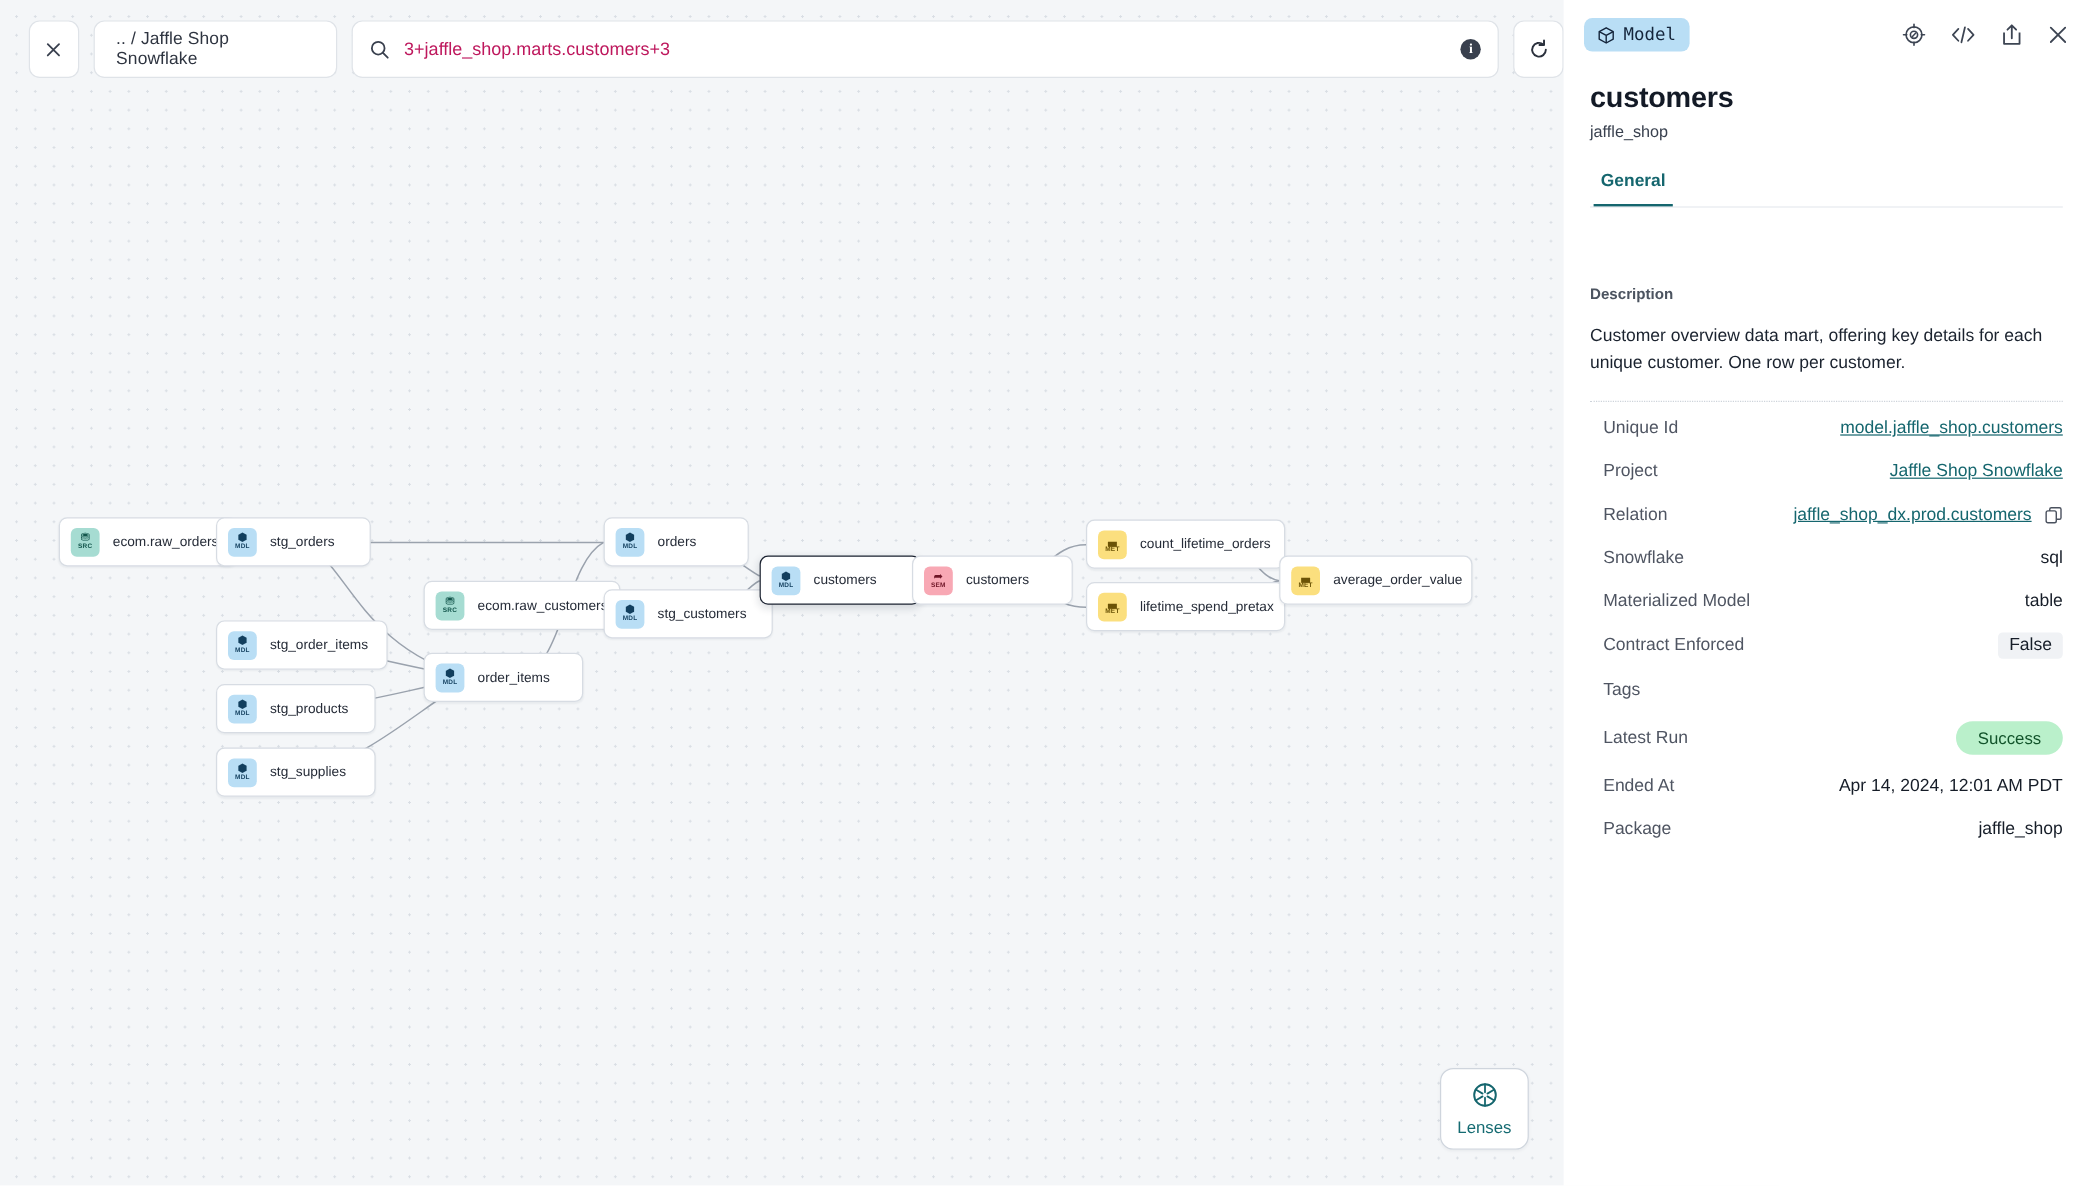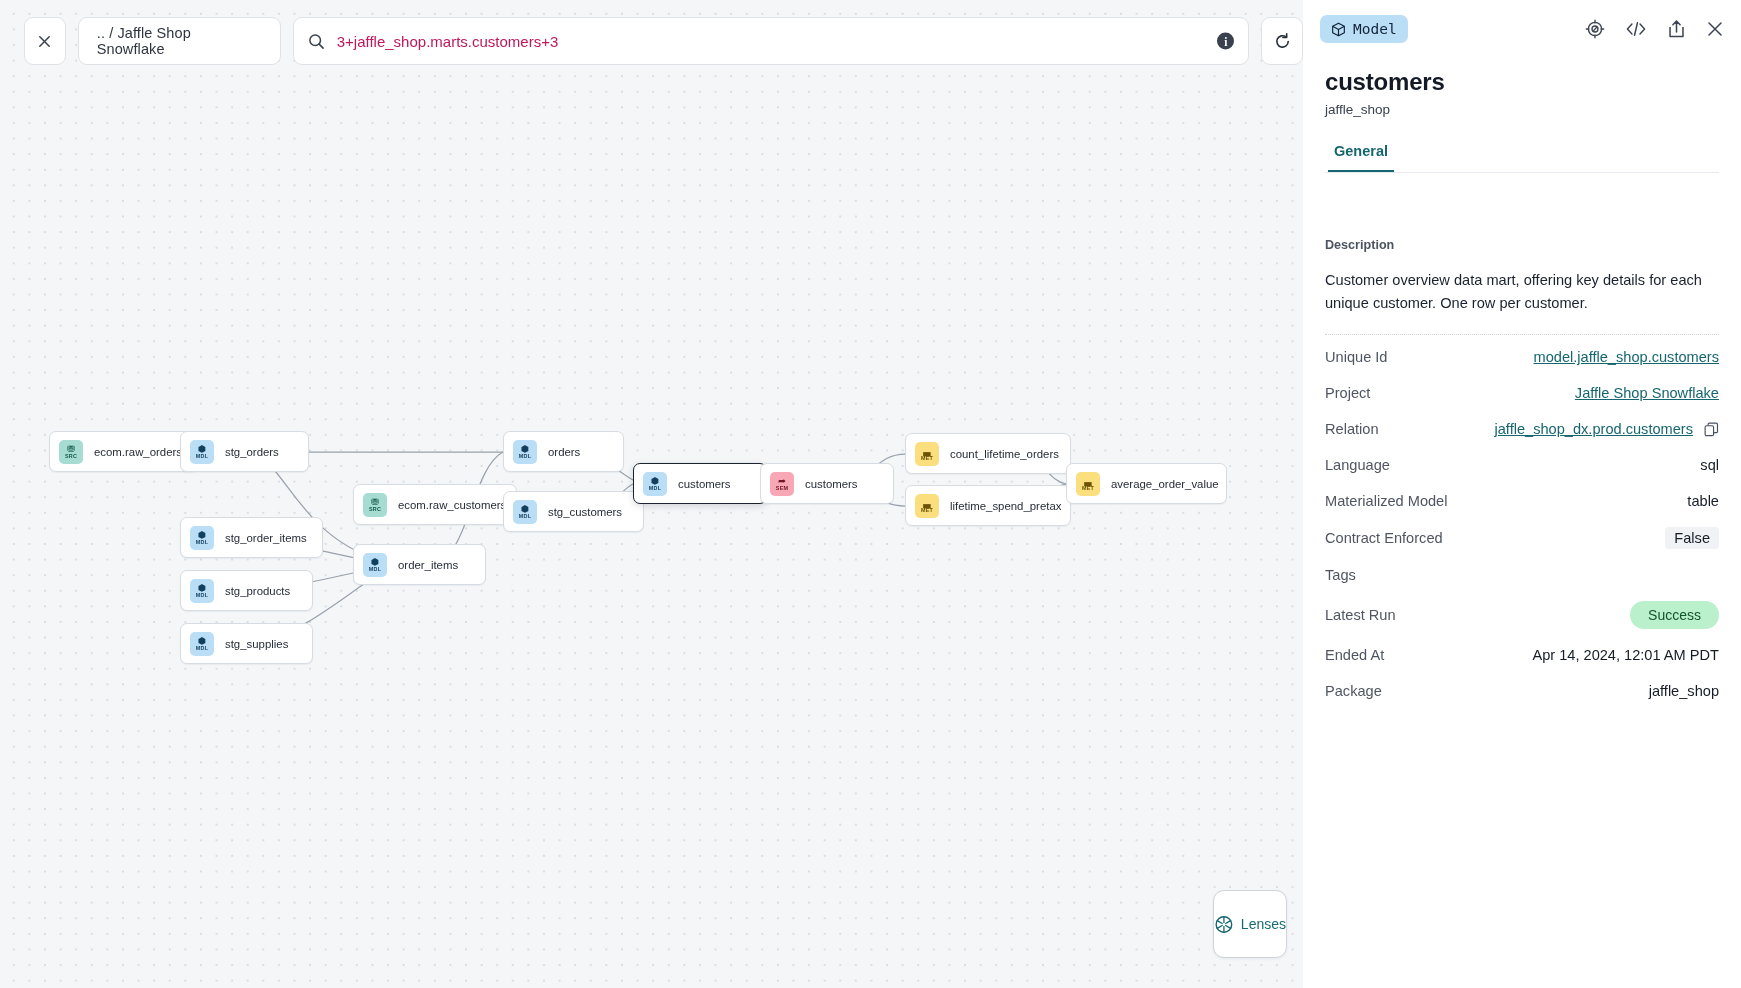--- a/index.html
+++ b/index.html
@@ -67,23 +67,23 @@
   }
   .nicon .gl { font-size: 9.5px; line-height: 9px; }
   .nicon .tag { font-size: 5.4px; font-weight: bold; letter-spacing: .2px; line-height: 6px; }
   .ic-src { background: #a6dcd2; color: #13564c; }
   .ic-mdl { background: #b9def5; color: #123f5e; }
   .ic-sem { background: #f8a8b4; color: #6e1526; }
   .ic-met { background: #fbdf7e; color: #6b5306; }
 
   
   #lenses {
-    position: absolute; right: 16px; bottom: 30px; width: 74px; height: 68px;
+    position: absolute; right: 29px; bottom: 30px; width: 74px; height: 68px;
     background: #fff; border: 1px solid #cfd5dd; border-radius: 11px;
-    display: flex; flex-direction: row; align-items: center; justify-content: center;
+    display: flex; flex-direction: column; align-items: center; justify-content: center;
     gap: 7px; cursor: pointer; box-shadow: 0 1px 3px rgba(20,30,50,.06);
   }
   #lenses .lens-label { font-size: 14px; color: #156b72; }
 
   
   #panel { width: 438px; height: 988px; background: #fff; display: flex; flex-direction: column; }
   #panel-head {
     height: 58px; display: flex; align-items: center; justify-content: space-between;
     padding: 0 17px 0 17px;
   }
@@ -104,21 +104,21 @@
     font-size: 14.5px; color: #15666e; font-weight: bold; padding: 0 6px 11px 6px;
     border-bottom: 2.5px solid #15666e; cursor: pointer; margin-left: 3px;
   }
 
   #panel-body { padding: 24px 22px 0 22px; overflow-y: auto; flex: 1; }
   .sec-label { font-size: 12.6px; font-weight: bold; color: #4c5460; margin-top: 41px; }
   .desc { font-size: 14.6px; color: #1a222e; line-height: 1.55; margin-top: 17px; }
   .divider { border-top: 1px dotted #cdd3da; margin: 20px 0 4px 0; }
 
   .row { display: flex; align-items: center; justify-content: space-between; min-height: 36px; padding: 8px 0; }
-  .row-key { font-size: 14.6px; color: #4f5562; }
+  .row-key { font-size: 14.6px; color: #4f5562; margin-left: 11px; }
   .row-val { font-size: 14.6px; color: #161d28; text-align: center; }
   .row-val.link { color: #15666e; text-decoration: underline; cursor: pointer; }
   .row-val.chip { background: #f0f2f5; padding: 3px 9px; border-radius: 4px; margin-left: 36px; }
   .row-val.pill {
     background: #baf0cb; color: #12542b; border-radius: 999px; padding: 6px 18px; font-size: 14px;
   }
   .val-with-copy { display: flex; align-items: center; gap: 11px; }
   .copy-ic { color: #4a515e; cursor: pointer; display: flex; }
 </style>
 </head>
@@ -348,21 +348,21 @@
               <div class="row-val link">jaffle_shop_dx.prod.customers</div>
               <span class="copy-ic">
                 <svg width="15" height="15" viewBox="0 0 16 16">
                   <rect x="1.2" y="4" width="9" height="10.6" rx="1.6" stroke="#4a515e" stroke-width="1.25" fill="none"></rect>
                   <path d="M4.4 4 L4.4 2.6 A1.4 1.4 0 0 1 5.8 1.2 L13 1.2 A1.4 1.4 0 0 1 14.4 2.6 L14.4 10 A1.4 1.4 0 0 1 13 11.4 L10.2 11.4" stroke="#4a515e" stroke-width="1.25" fill="none"></path>
                 </svg>
               </span>
             </div>
           </div>
           <div class="row">
-            <div class="row-key">Language</div>
+            <div class="row-key">Snowflake</div>
             <div class="row-val">sql</div>
           </div>
           <div class="row">
             <div class="row-key">Materialized Model</div>
             <div class="row-val">table</div>
           </div>
           <div class="row">
             <div class="row-key">Contract Enforced</div>
             <div class="row-val chip">False</div>
           </div>

